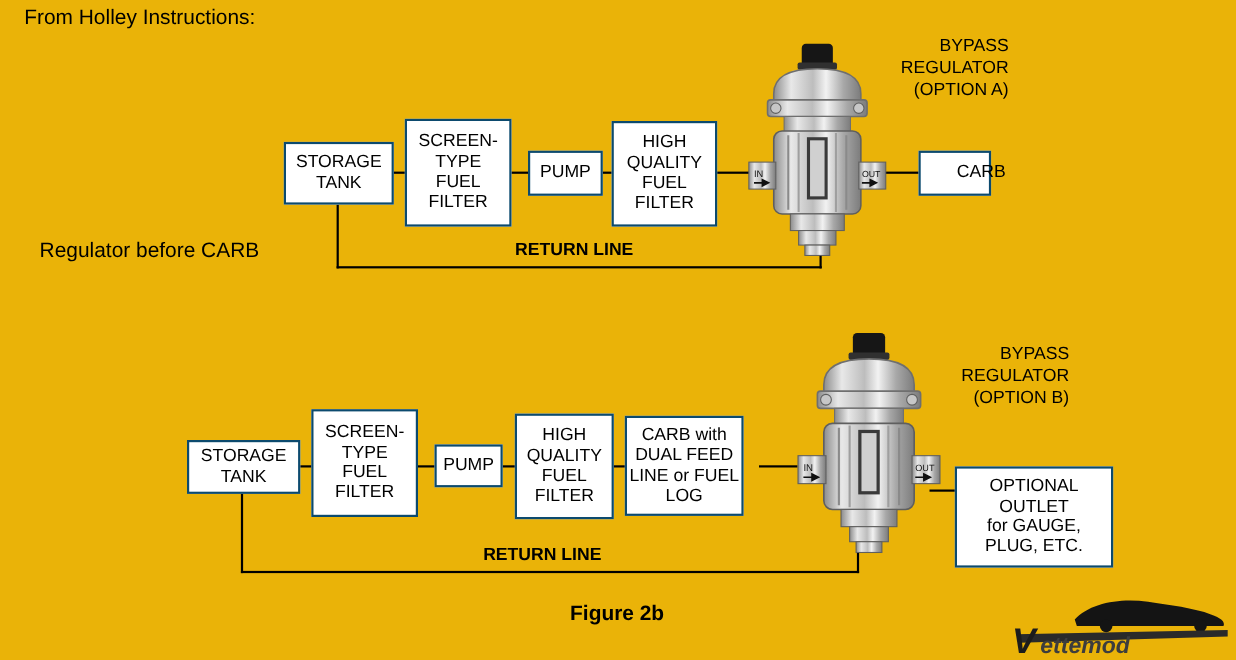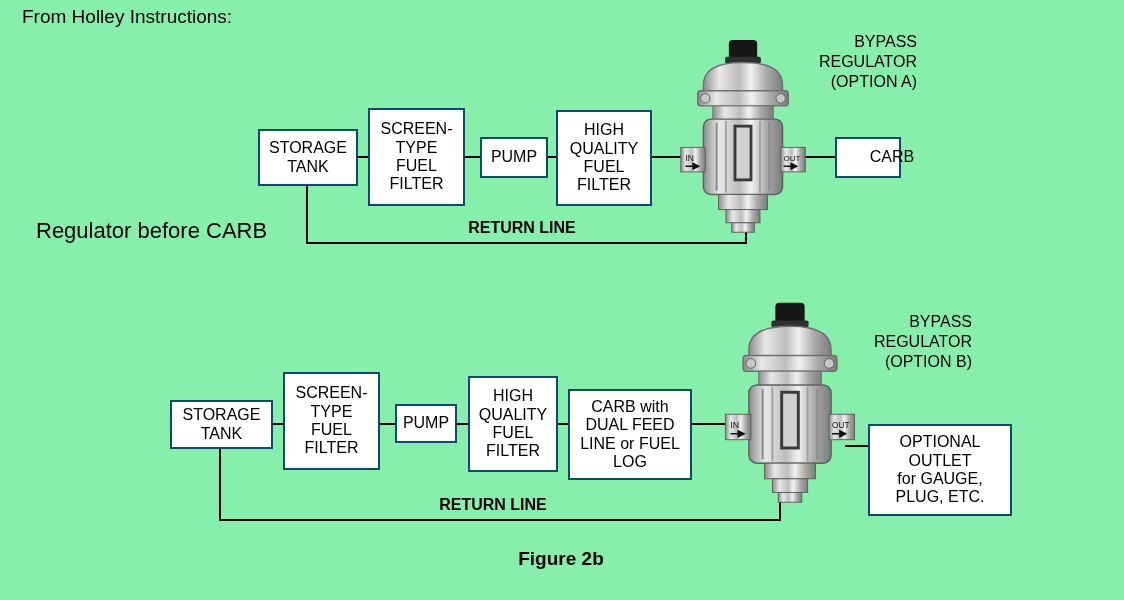--- a/index.html
+++ b/index.html
@@ -1,37 +1,37 @@
 <!DOCTYPE html>
 <html><head>
 <meta charset="utf-8">
 <style>
   html,body{margin:0;padding:0;background:#fff;}
   #stage{
     position:relative;
     width:1124px;height:600px;
-    background:#86efac;
+    background:#eab308;
     font-family:"Liberation Sans", sans-serif;
     color:#000;
     overflow:hidden;
     text-decoration:underline;
   }
   .box{
     position:absolute;
     border:2px solid #0c4a6e;
     background:#fff;
     display:flex;align-items:center;justify-content:center;
     text-align:center;
     font-size:16px;line-height:1.15;
     white-space:pre-line;
     box-sizing:border-box;
   }
   .hline,.vline{position:absolute;background:#000;}
   .title-text{position:absolute;font-size:19px;}
-  .note-text{position:absolute;font-size:22px;}
+  .note-text{position:absolute;font-size:19px;}
   .caption{position:absolute;font-size:19px;font-weight:bold;text-align:center;}
   .bypass-label{
     position:absolute;font-size:16px;line-height:1.25;
     text-align:right;white-space:pre-line;
   }
   .return-label{
     position:absolute;font-size:16px;font-weight:bold;text-align:center;
   }
   .regulator-svg{position:absolute;}
   .logo-wrap{position:absolute;}
@@ -126,21 +126,21 @@
 TANK</div>
   <div class="box" style="left:283px;top:372px;width:97px;height:98px;">SCREEN-
 TYPE
 FUEL
 FILTER</div>
   <div class="box" style="left:395px;top:404px;width:62px;height:39px;">PUMP</div>
   <div class="box" style="left:468px;top:376px;width:90px;height:96px;">HIGH
 QUALITY
 FUEL
 FILTER</div>
-  <div class="box" style="left:568px;top:389px;width:124px;height:91px;">CARB with
+  <div class="box" style="left:568px;top:378px;width:108px;height:91px;">CARB with
 DUAL FEED
 LINE or FUEL
 LOG</div>
   <div class="box" style="left:868px;top:424px;width:144px;height:92px;">OPTIONAL
 OUTLET
 for GAUGE,
 PLUG, ETC.</div>
 
   <svg class="regulator-svg" style="left:702px;top:300px;" width="176" height="207" viewBox="0 0 180 210">
     <rect x="75" y="2" width="30" height="22" rx="4" fill="#161616"></rect>
@@ -167,14 +167,29 @@
     <rect x="72" y="182" width="36" height="14" fill="url(#metalGrad)" stroke="#5f5f5f"></rect>
     <rect x="78" y="196" width="24" height="10" fill="url(#metalGrad)" stroke="#5f5f5f"></rect>
   </svg>
 
   <div class="bypass-label" style="left:832px;top:312px;width:140px;">BYPASS
 REGULATOR
 (OPTION B)</div>
   <div class="return-label" style="left:413px;top:496px;width:160px;">RETURN LINE</div>
   <div class="caption" style="left:481px;top:548px;width:160px;">Figure 2b</div>
 
+  <div class="logo-wrap" style="left:918px;top:540px;width:200px;height:58px;">
+    <svg width="200" height="58" viewBox="0 0 210 60">
+
+      <path d="M62 24 C 76 8, 106 3, 132 7 C 152 10, 176 13, 192 19 C 201 22, 206 26, 204 30 L 64 30 Z" fill="#141414"></path>
+      <circle cx="92" cy="30" r="6" fill="#141414"></circle>
+      <circle cx="182" cy="30" r="6" fill="#141414"></circle>
+
+      <path d="M6 38 L 208 34 L 208 40 L 10 46 Z" fill="#2a2a2a"></path>
+
+      <text x="2" y="56" font-family="Liberation Sans, sans-serif" font-style="italic" font-weight="bold" fill="#1c1c1c">
+        <tspan font-size="34">V</tspan>
+        <tspan font-size="22" fill="#3d3d3d">ettemod</tspan>
+      </text>
+    </svg>
+  </div>
 
 </div>
 
 </body></html>

